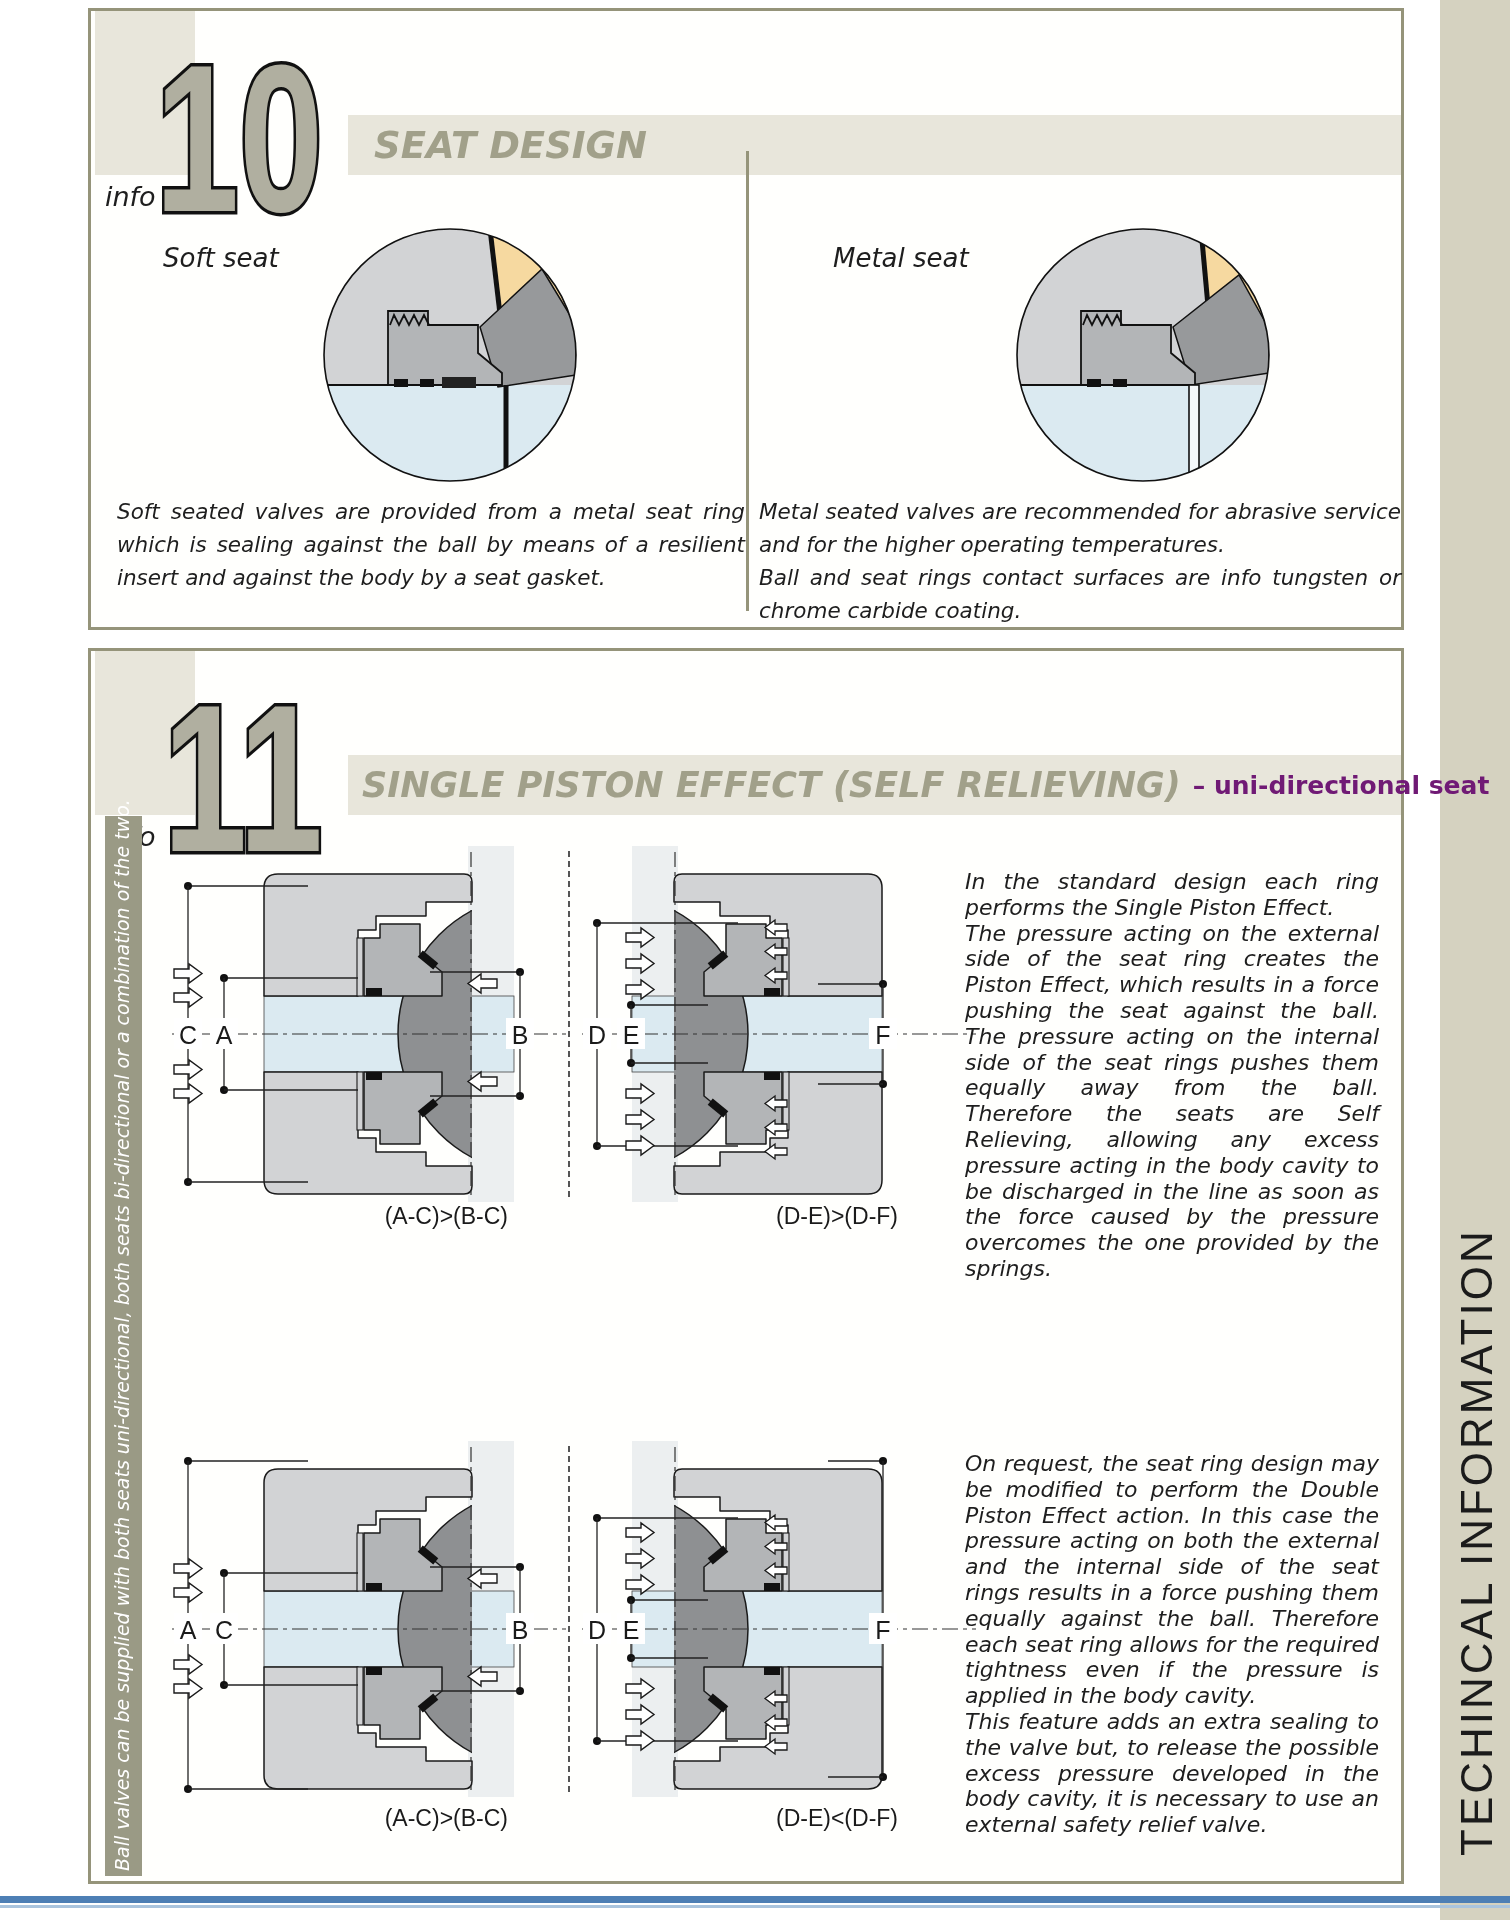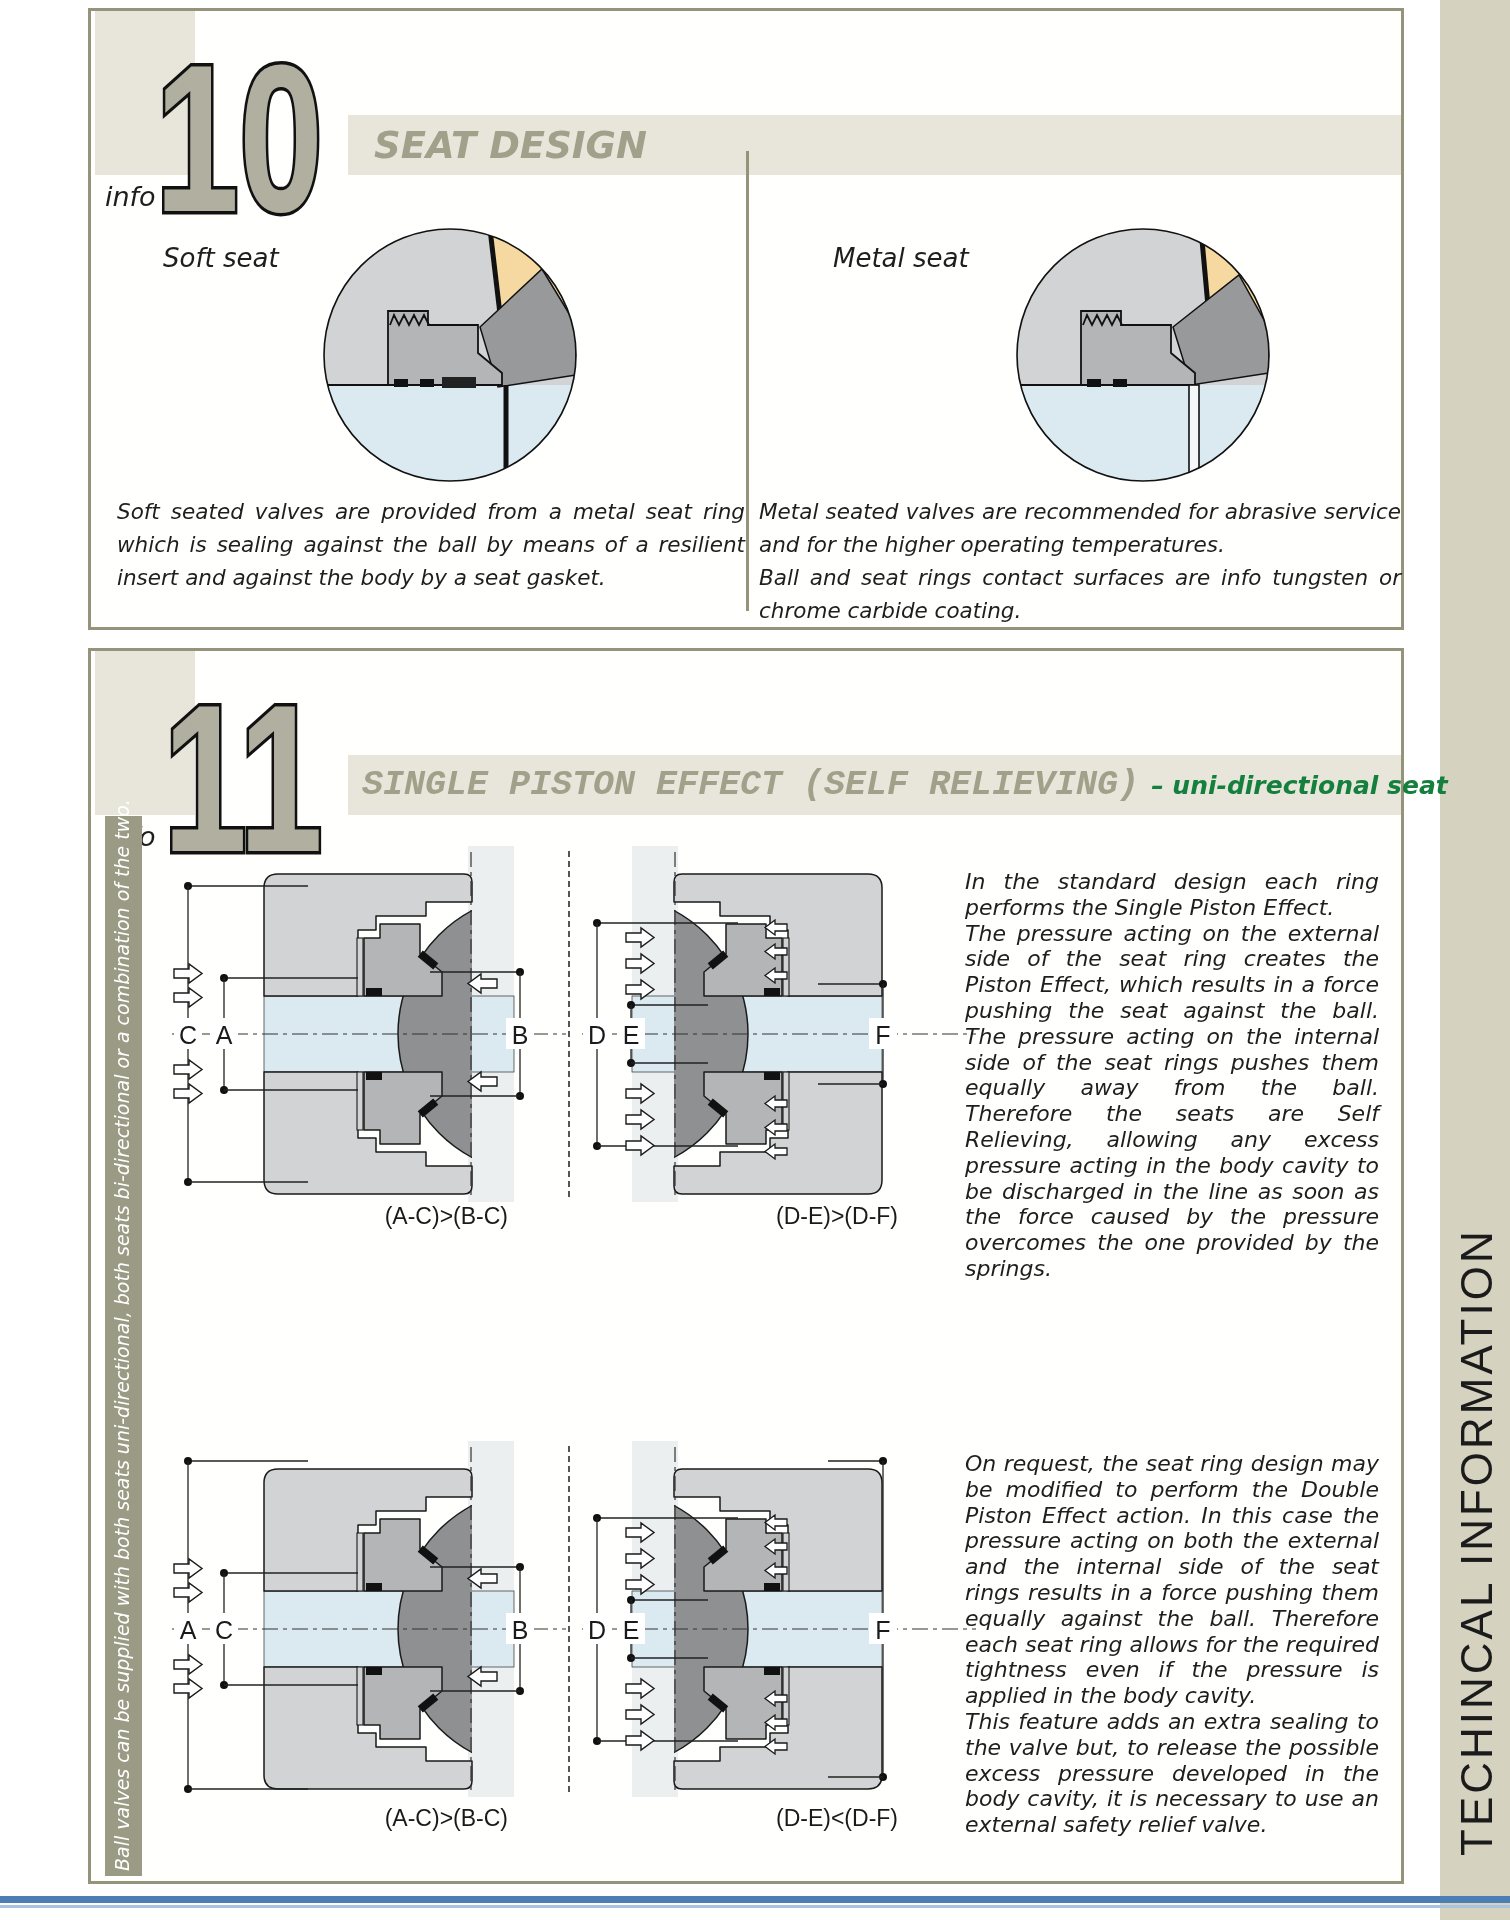--- a/index.html
+++ b/index.html
@@ -5,21 +5,21 @@
   html,body{margin:0;padding:0;}
   body{width:1510px;height:1920px;position:relative;background:#ffffff;overflow:hidden;
        font-family:"DejaVu Sans",sans-serif;color:#1e1e1e;}
   .abs{position:absolute;}
   
   .frame{position:absolute;border:3px solid #95947a;background:#fffffd;}
   .beige-sq{position:absolute;background:#e8e6db;}
   .hdr-bar{position:absolute;background:#e8e6db;display:flex;align-items:center;}
   .hdr-title{font-style:italic;font-weight:bold;font-size:37px;color:#a1a08a;
              letter-spacing:0px;white-space:nowrap;}
-  .hdr-sub{font-style:italic;font-weight:bold;font-size:25px;color:#15803d;margin-left:12px;white-space:nowrap;}
+  .hdr-sub{font-weight:bold;font-size:25px;color:#701a75;margin-left:12px;white-space:nowrap;}
   .info-word{position:absolute;font-style:italic;font-size:27px;color:#1e1e1e;}
   .seat-label{position:absolute;font-style:italic;font-size:26px;color:#1e1e1e;text-align:left;}
   .desc{position:absolute;font-style:italic;font-size:21.5px;line-height:33px;
         text-align:justify;white-space:pre-line;color:#1e1e1e;}
   .para{position:absolute;font-style:italic;font-size:22px;line-height:25.8px;
         text-align:justify;white-space:pre-line;color:#1e1e1e;}
   .formula{position:absolute;width:260px;text-align:right;font-size:23px;
            font-family:"Liberation Sans",sans-serif;color:#1a1a1a;}
   .divider-v{position:absolute;width:3px;background:#95947a;}
   .olive-strip{position:absolute;background:#9a9a85;}
@@ -150,21 +150,21 @@
   <div class="divider-v" style="left:655px;top:140px;height:460px;"></div>
 
   <div class="desc" style="left:26px;top:484px;width:628px;">Soft seated valves are provided from a metal seat ring which is sealing against the ball by means of a resilient insert and against the body by a seat gasket.</div>
   <div class="desc" style="left:668px;top:484px;width:642px;">Metal seated valves are recommended for abrasive service and for the higher operating temperatures.
 Ball and seat rings contact surfaces are info tungsten or chrome carbide coating.</div>
 </section>
 
 <section class="frame" style="left:88px;top:648px;width:1310px;height:1230px;">
   <div class="beige-sq" style="left:4px;top:0;width:100px;height:164px;"></div>
   <div class="hdr-bar" style="left:257px;top:104px;width:1053px;height:60px;padding-left:14px;box-sizing:border-box;">
-    <span class="hdr-title" style="font-size:35px;font-family:Liberation Mono, monospace;">SINGLE PISTON EFFECT (SELF RELIEVING)</span>
+    <span class="hdr-title" style="font-size:35px;">SINGLE PISTON EFFECT (SELF RELIEVING)</span>
     <span class="hdr-sub">– uni-directional seat</span>
   </div>
   <svg class="bignum" style="left:62px;top:30px;" width="175" height="195" viewBox="0 0 175 195">
     <text transform="translate(10,170) scale(0.72,1)" font-size="210" font-weight="bold" font-family="Liberation Sans, sans-serif" fill="#b0afa0" stroke="#111" stroke-width="7" paint-order="stroke">11</text>
   </svg>
   <div class="info-word" style="left:14px;top:170px;">info</div>
 
   <div class="olive-strip" style="left:14px;top:165px;width:37px;height:1060px;"></div>
   <div class="strip-note" style="left:20px;top:1220px;width:1048px;">Ball valves can be supplied with both seats uni-directional, both seats bi-directional or a combination of the two.</div>
 

